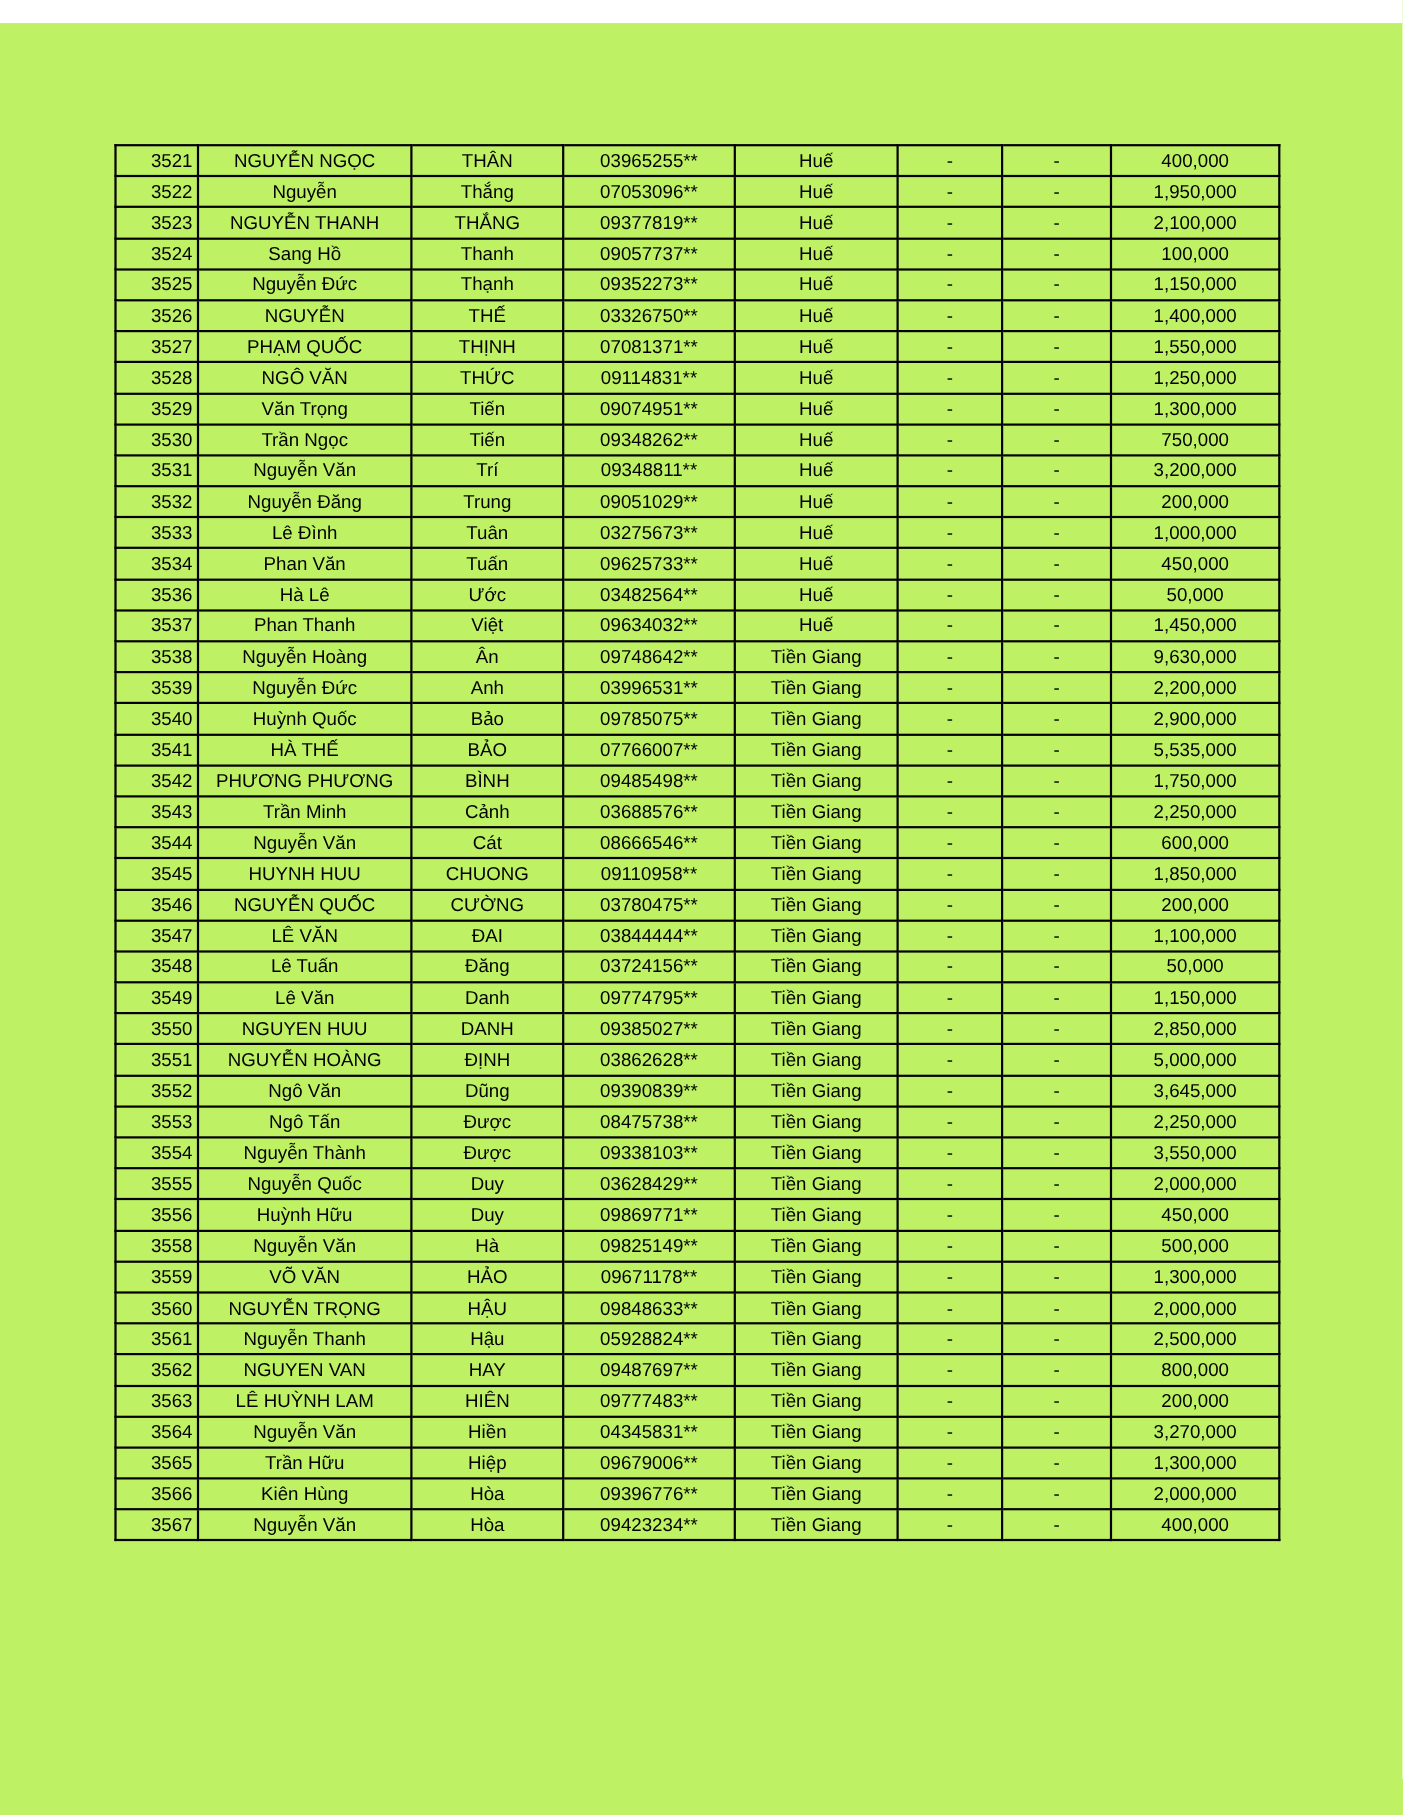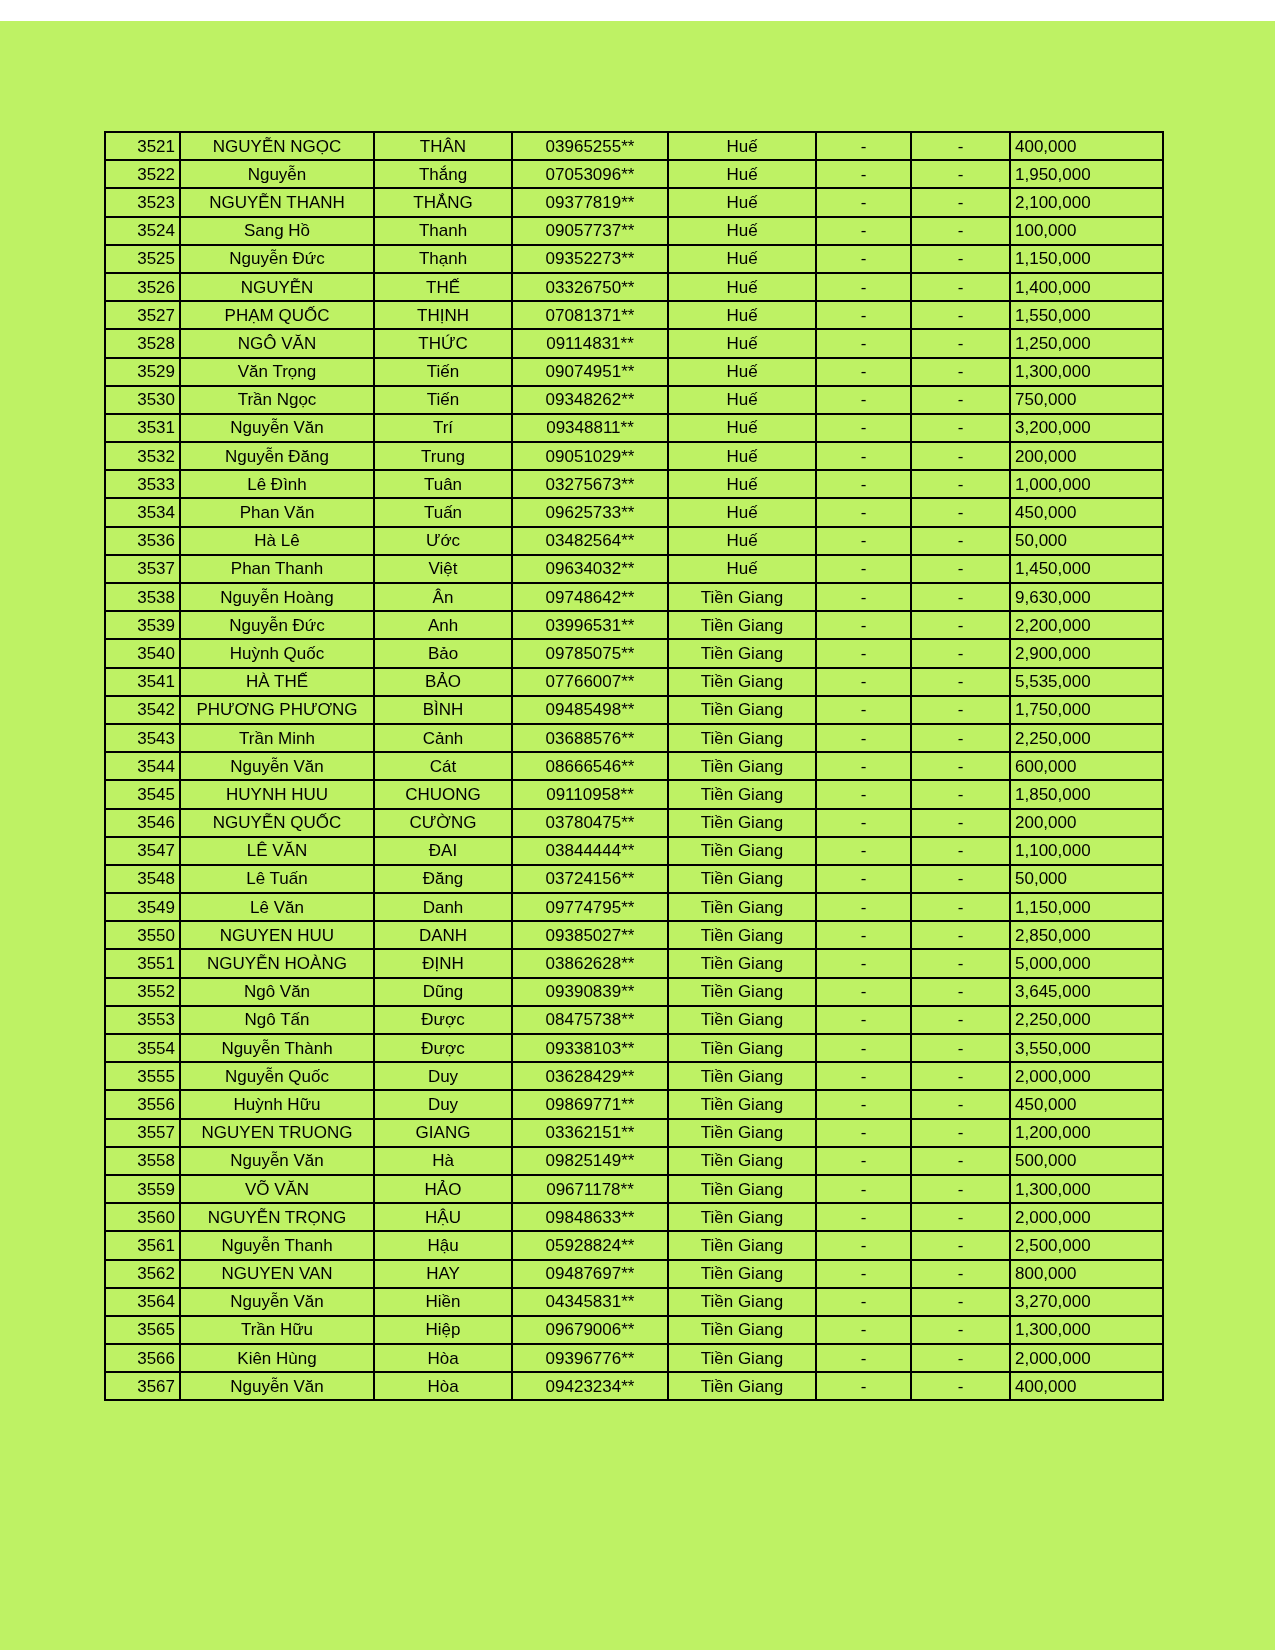--- a/index.html
+++ b/index.html
@@ -30,21 +30,21 @@
     border: 2px solid #000000;
     height: 28.2px;
     padding: 0 4px;
     vertical-align: middle;
     white-space: nowrap;
     overflow: hidden;
   }
   td.cell-id     { text-align: right;  padding-right: 5px; }
   td.cell-name   { text-align: center; }
   td.cell-center { text-align: center; }
-  td.cell-amount { text-align: left;  padding-right: 10px; }
+  td.cell-amount { text-align: center;  padding-right: 10px; }
 </style>
 </head>
 <body>
 
 <div class="page">
   <table class="data-table">
     <colgroup>
       <col style="width:75px">
       <col style="width:194px">
       <col style="width:138px">
@@ -399,30 +399,20 @@
           <td class="cell-id">3556</td>
           <td class="cell-name">Huỳnh Hữu</td>
           <td class="cell-name">Duy</td>
           <td class="cell-center">09869771**</td>
           <td class="cell-center">Tiền Giang</td>
           <td class="cell-center">-</td>
           <td class="cell-center">-</td>
           <td class="cell-amount">450,000</td>
         </tr>
         <tr>
-          <td class="cell-id">3557</td>
-          <td class="cell-name">NGUYEN TRUONG</td>
-          <td class="cell-name">GIANG</td>
-          <td class="cell-center">03362151**</td>
-          <td class="cell-center">Tiền Giang</td>
-          <td class="cell-center">-</td>
-          <td class="cell-center">-</td>
-          <td class="cell-amount">1,200,000</td>
-        </tr>
-        <tr>
           <td class="cell-id">3558</td>
           <td class="cell-name">Nguyễn Văn</td>
           <td class="cell-name">Hà</td>
           <td class="cell-center">09825149**</td>
           <td class="cell-center">Tiền Giang</td>
           <td class="cell-center">-</td>
           <td class="cell-center">-</td>
           <td class="cell-amount">500,000</td>
         </tr>
         <tr>
@@ -457,20 +447,30 @@
         </tr>
         <tr>
           <td class="cell-id">3562</td>
           <td class="cell-name">NGUYEN VAN</td>
           <td class="cell-name">HAY</td>
           <td class="cell-center">09487697**</td>
           <td class="cell-center">Tiền Giang</td>
           <td class="cell-center">-</td>
           <td class="cell-center">-</td>
           <td class="cell-amount">800,000</td>
+        </tr>
+        <tr>
+          <td class="cell-id">3563</td>
+          <td class="cell-name">LÊ HUỲNH LAM</td>
+          <td class="cell-name">HIÊN</td>
+          <td class="cell-center">09777483**</td>
+          <td class="cell-center">Tiền Giang</td>
+          <td class="cell-center">-</td>
+          <td class="cell-center">-</td>
+          <td class="cell-amount">200,000</td>
         </tr>
         <tr>
           <td class="cell-id">3564</td>
           <td class="cell-name">Nguyễn Văn</td>
           <td class="cell-name">Hiền</td>
           <td class="cell-center">04345831**</td>
           <td class="cell-center">Tiền Giang</td>
           <td class="cell-center">-</td>
           <td class="cell-center">-</td>
           <td class="cell-amount">3,270,000</td>

